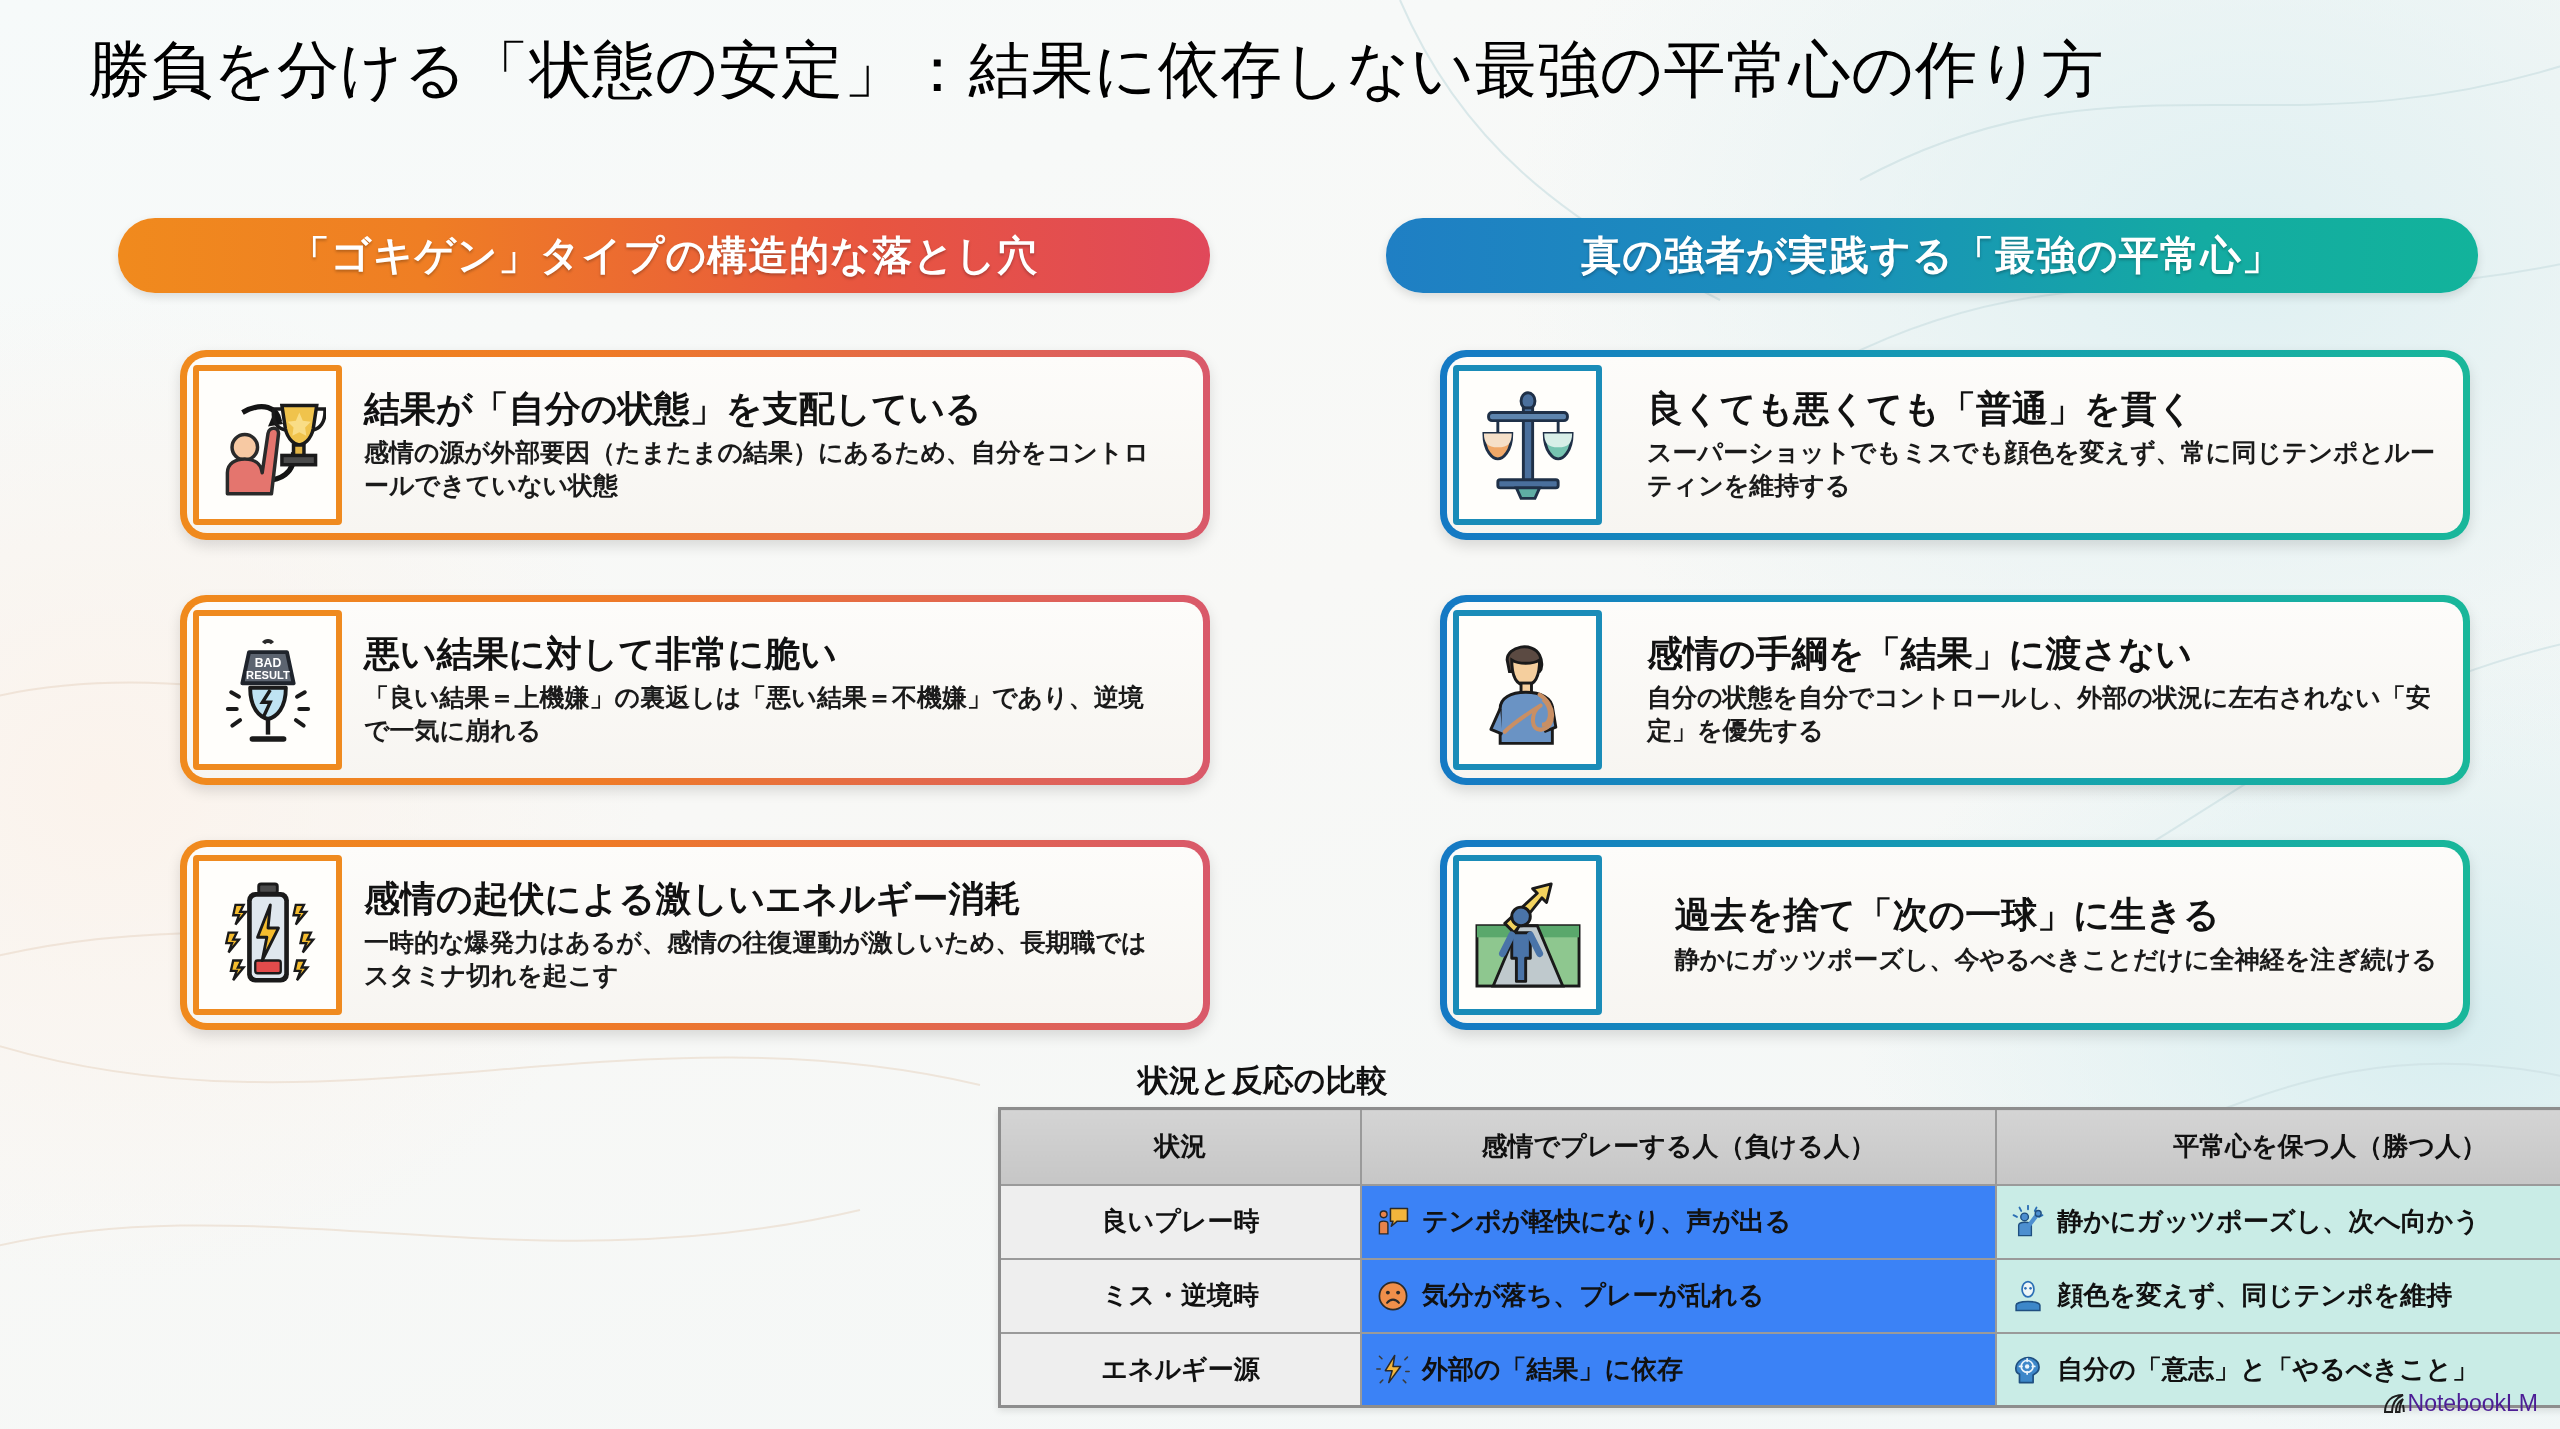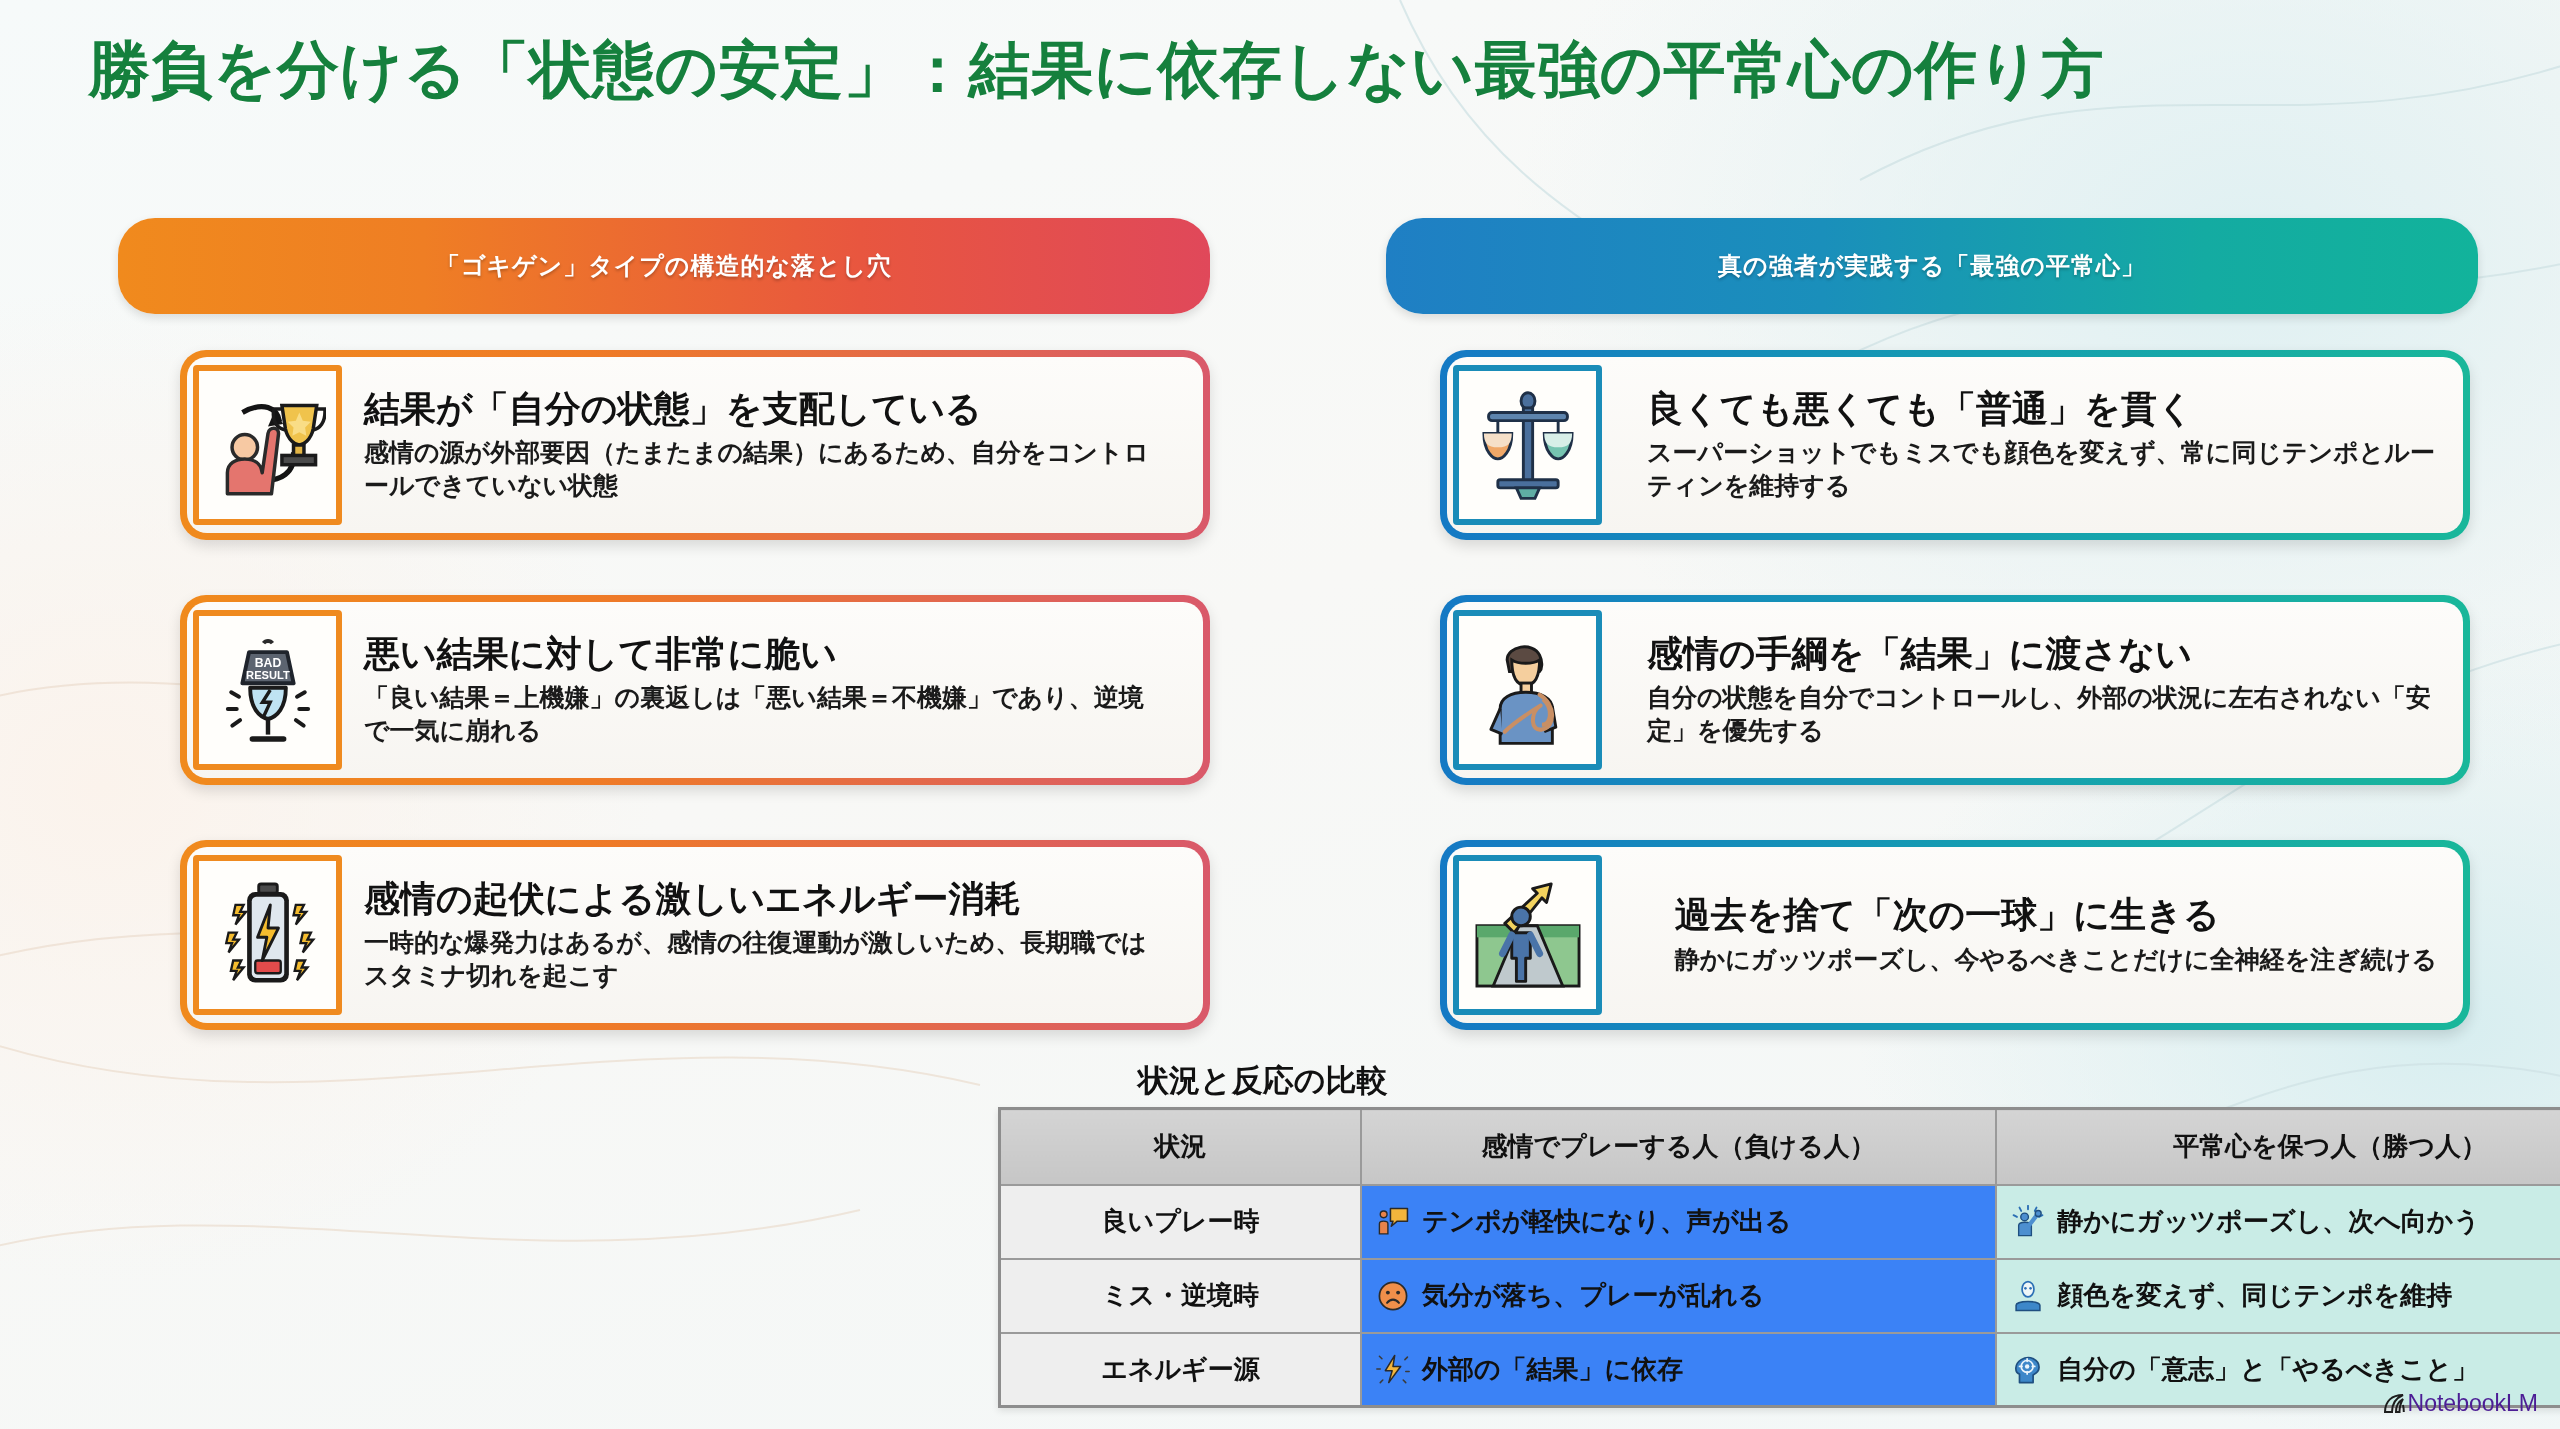--- a/index.html
+++ b/index.html
@@ -14,30 +14,30 @@
       radial-gradient(ellipse 1200px 900px at 88% 18%, #dff0f2 0%, rgba(223,240,242,0) 62%),
       radial-gradient(ellipse 1000px 700px at 96% 72%, #d8eef0 0%, rgba(216,238,240,0) 60%),
       radial-gradient(ellipse 900px 800px at 4% 55%, #fbf3ec 0%, rgba(251,243,236,0) 62%),
       linear-gradient(160deg, #f6fafa 0%, #f8f8f6 45%, #f2f7f7 100%);
   }
   #bg-lines { position: absolute; inset: 0; width: 2560px; height: 1429px; pointer-events: none; }
 
   
   .page-title {
     position: absolute; left: 88px; top: 28px;
-    font-size: 62px; font-weight: 700; color: #15803d; letter-spacing: 0.5px;
+    font-size: 62px; font-weight: 400; color: #000000; letter-spacing: 0.5px;
     text-shadow: 0 1px 0 rgba(255,255,255,.6);
     white-space: nowrap;
   }
 
   
   .banner {
-    position: absolute; height: 96px; border-radius: 37px;
+    position: absolute; height: 75px; border-radius: 37px;
     display: flex; align-items: center; justify-content: center;
-    color: #fff; font-size: 24px; font-weight: 700;
+    color: #fff; font-size: 40px; font-weight: 700;
     letter-spacing: 1px;
     text-shadow: 0 2px 3px rgba(0,0,0,.25);
     box-shadow: 0 4px 10px rgba(0,0,0,.12);
   }
   .banner-left  { left: 118px;  top: 218px; width: 1092px;
                   background: linear-gradient(90deg,#f08a1d 0%,#ef7e24 28%,#e8563f 68%,#e0485a 100%); }
   .banner-right { left: 1386px; top: 218px; width: 1092px;
                   background: linear-gradient(90deg,#1f7fc4 0%,#1a8fbb 40%,#14aba2 75%,#12b39b 100%); }
 
   

